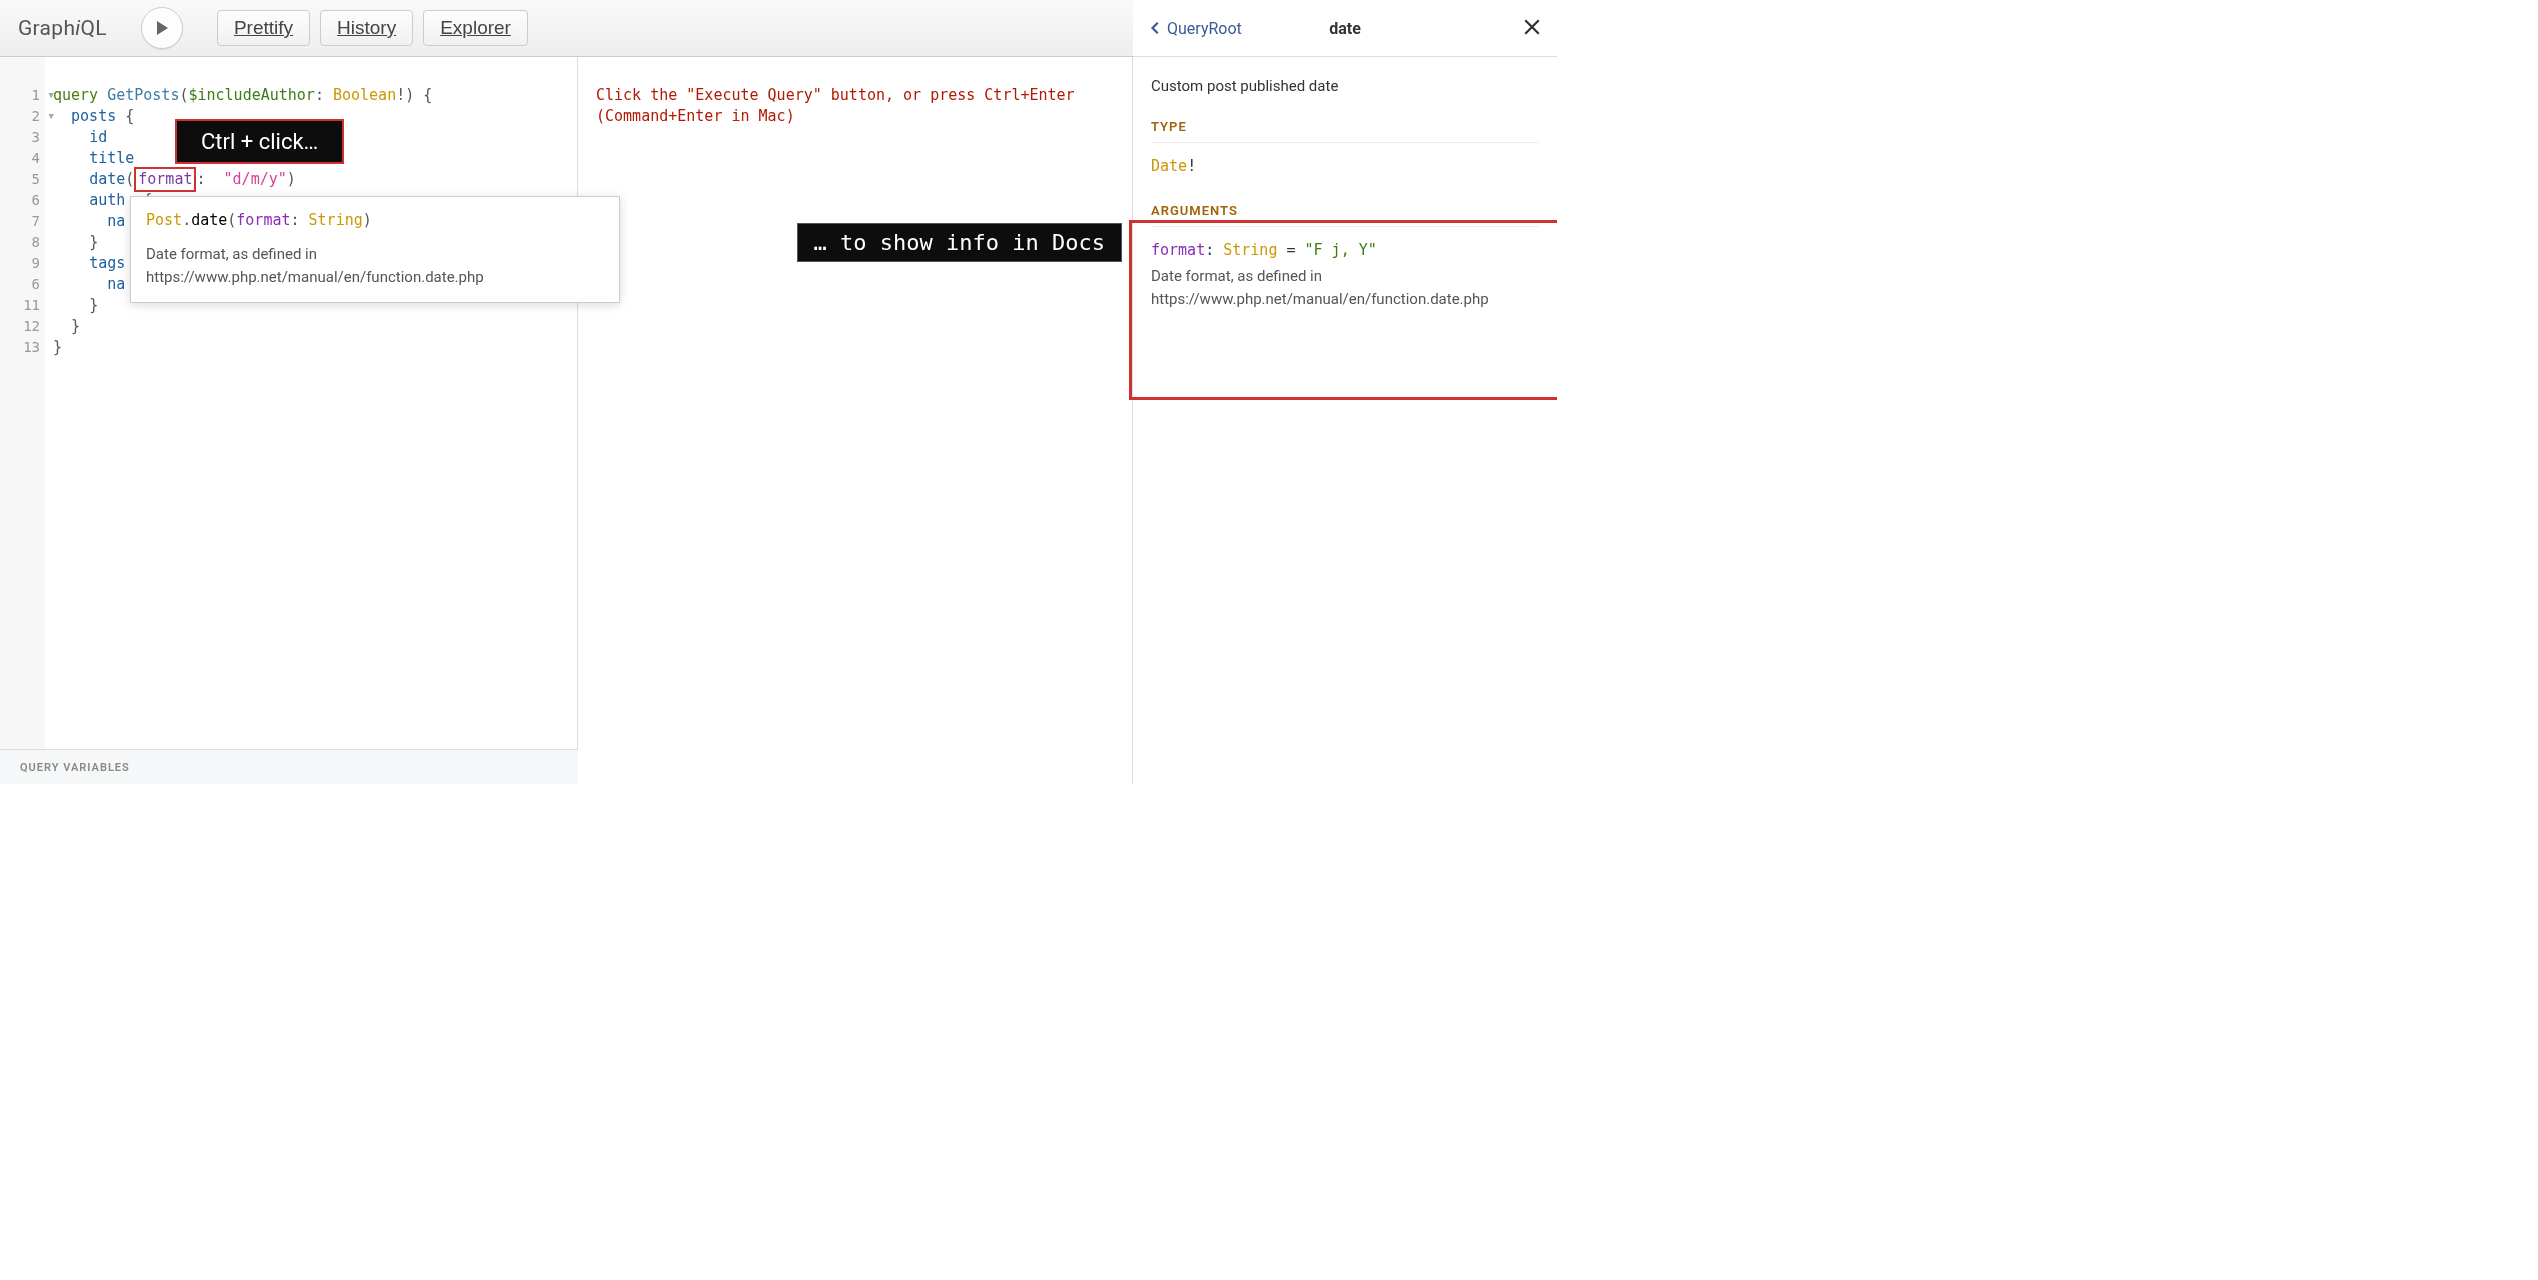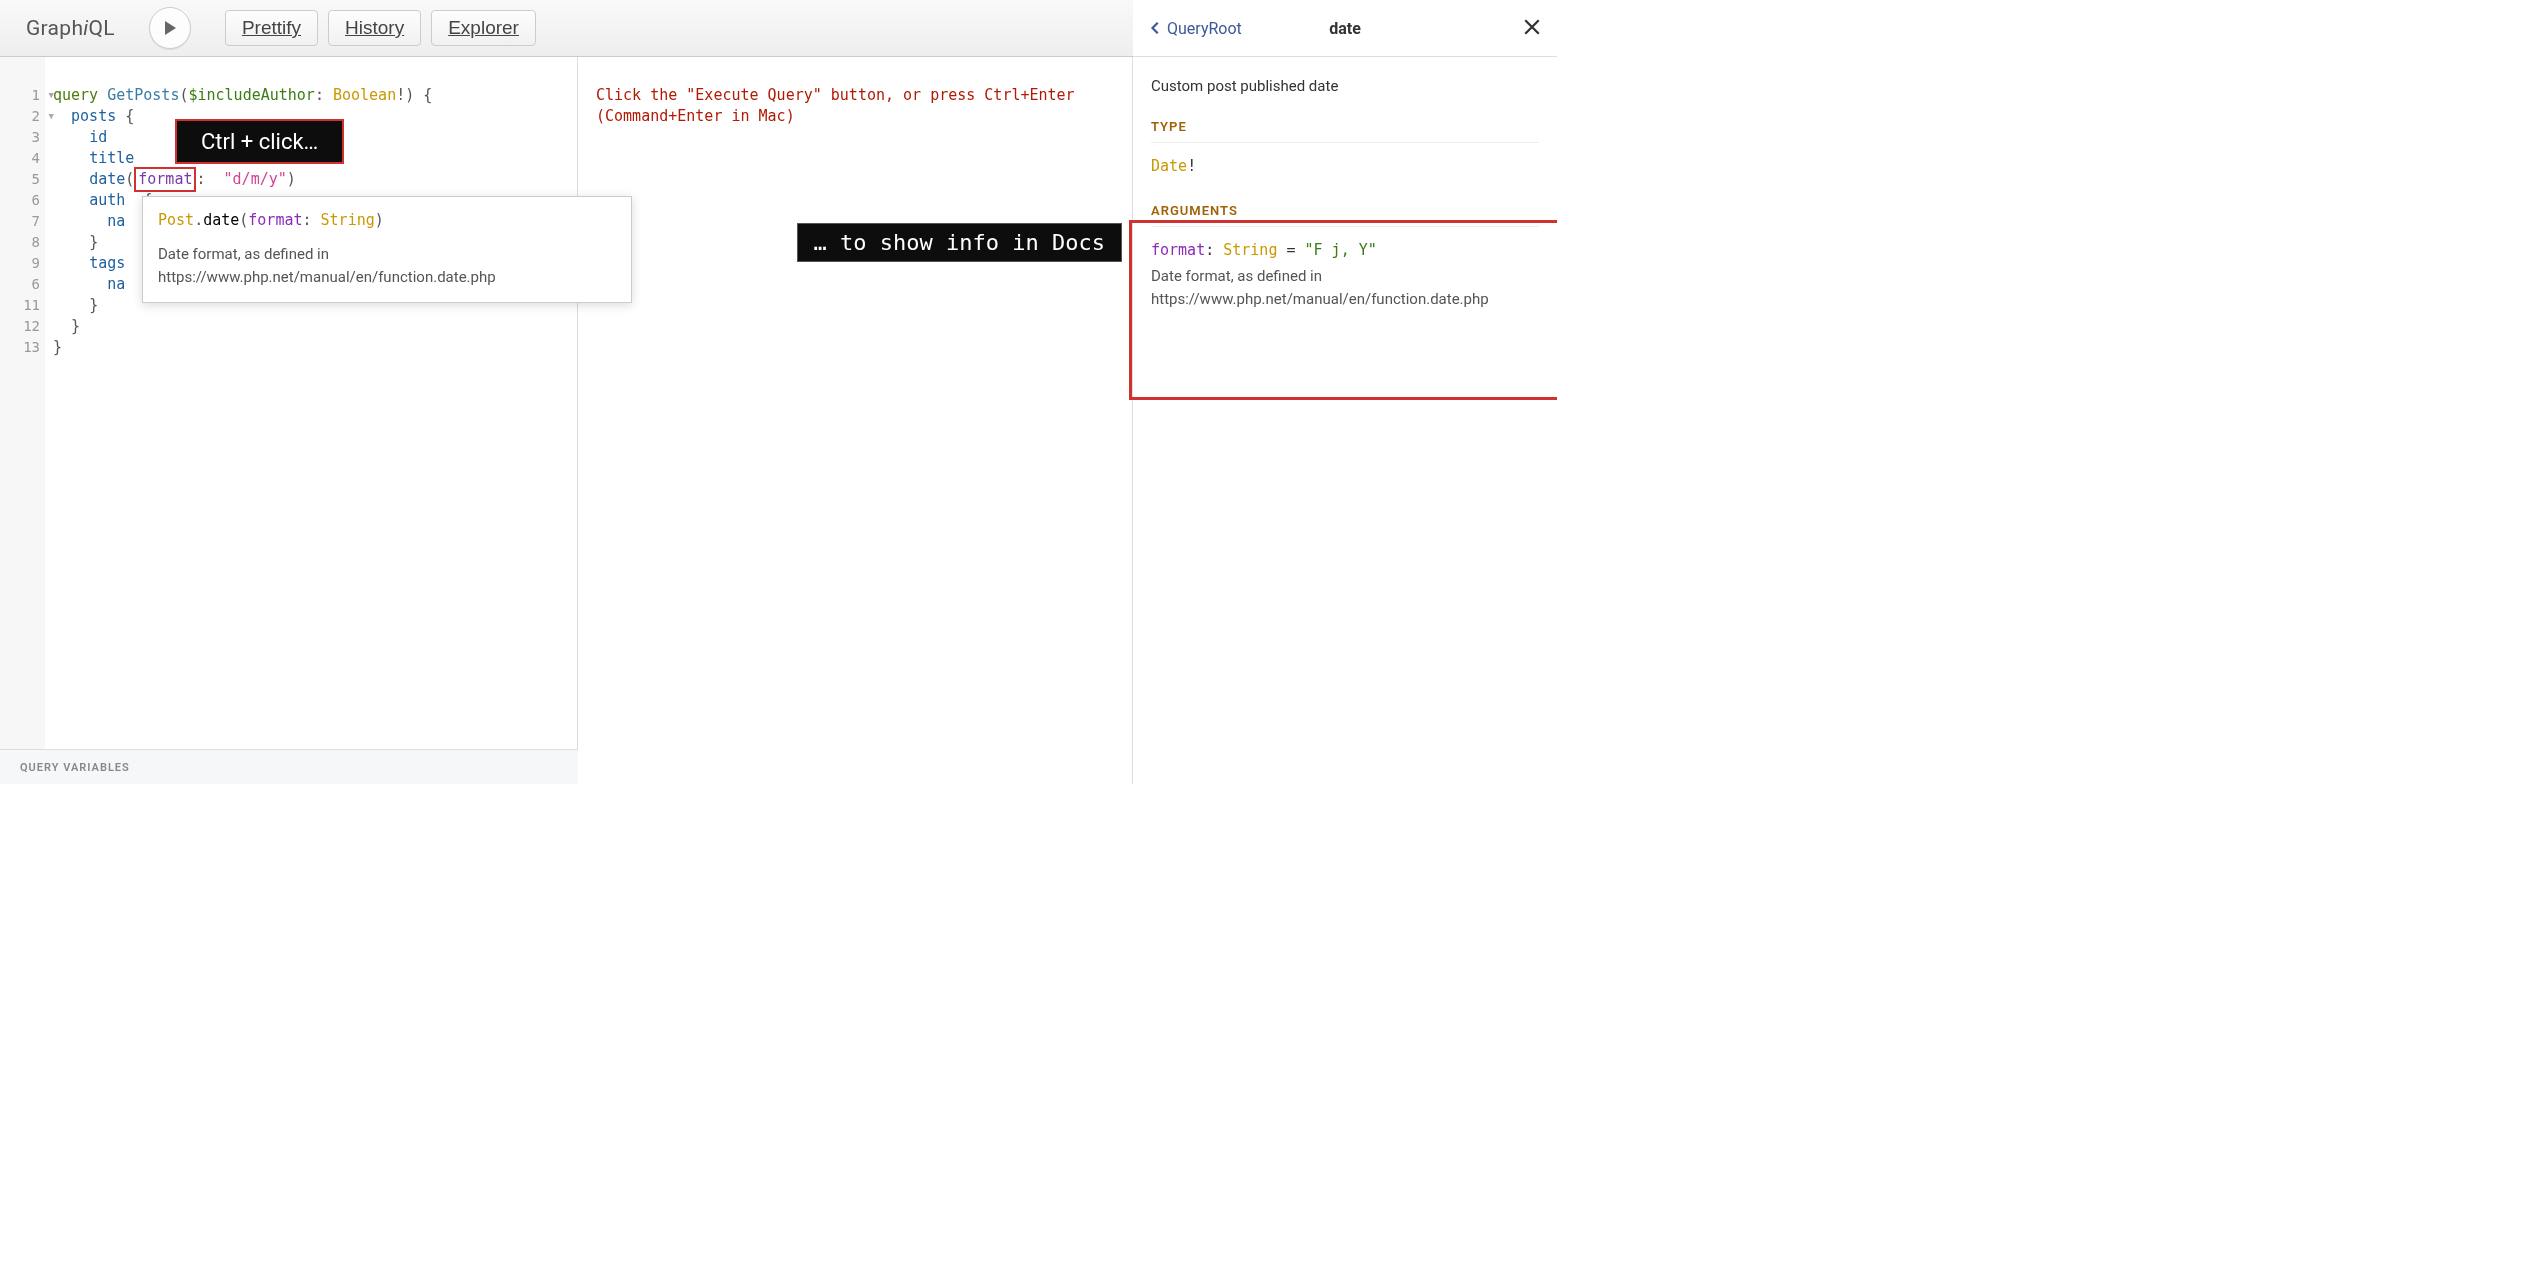--- a/index.html
+++ b/index.html
@@ -17,21 +17,21 @@
       overflow: hidden;
       position: relative;
     }
     
     .topbar {
       height: 57px;
       background: linear-gradient(to bottom, #f9f9f9, #eeeeee);
       border-bottom: 1px solid #ccc;
       display: flex;
       align-items: center;
-      padding: 0 26px;
+      padding: 0 18px;
       gap: 10px;
     }
     
     .logo {
       font-size: 21px;
       color: #555;
       letter-spacing: 0.3px;
       margin-right: 24px;
     }
     
@@ -149,21 +149,21 @@
       color: #fff;
       font-size: 22px;
       padding: 8px 24px;
       border: 2px solid #d03232;
       z-index: 20;
     }
     
     .tooltip-popup {
       position: absolute;
       top: 139px;
-      left: 142px;
+      left: 130px;
       width: 490px;
       background: #fff;
       border: 1px solid #ccc;
       box-shadow: 0 2px 10px rgba(0,0,0,0.15);
       padding: 14px 15px;
       z-index: 15;
       font-size: 15px;
     }
     
     .tooltip-signature {

